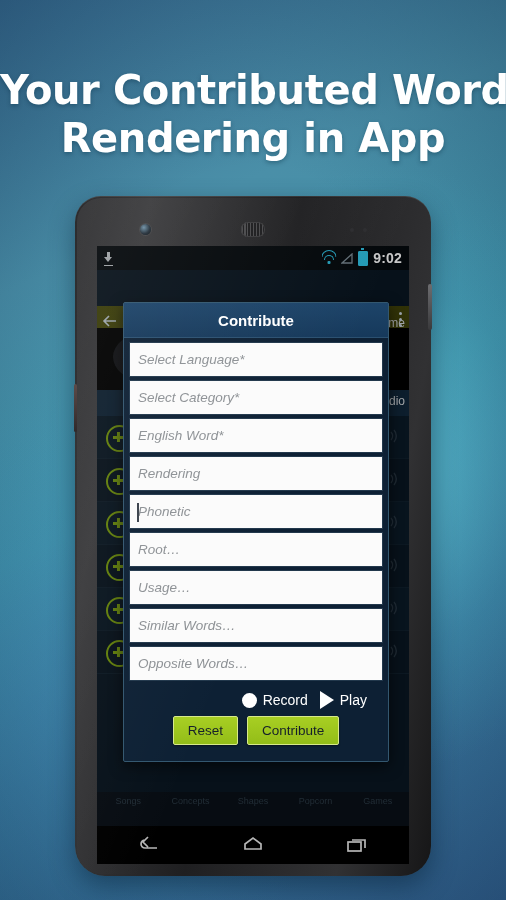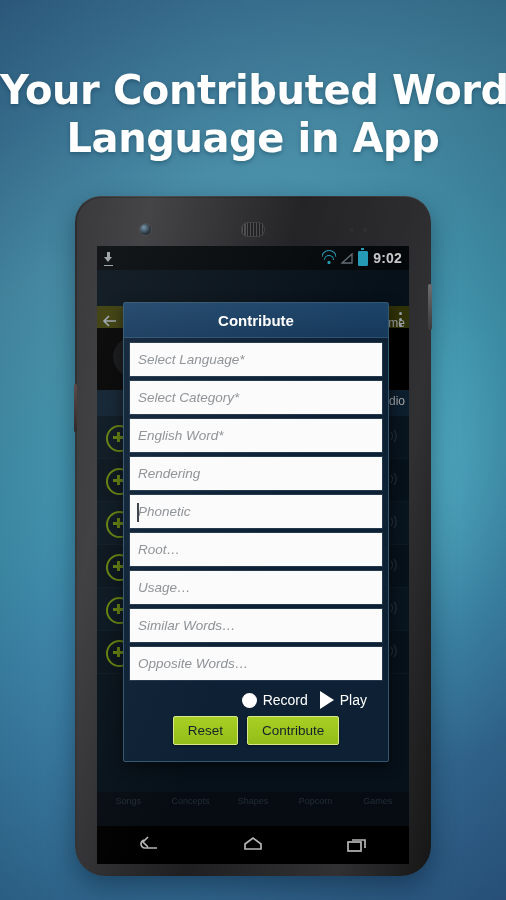--- a/index.html
+++ b/index.html
@@ -150,21 +150,21 @@
   .nav-ico{opacity:.85;}
 </style>
 </head>
 <body>
 
 <div class="bg"></div>
 <div class="bg-vig"></div>
 
 <div class="headline">
   <div>Your Contributed Words</div>
-  <div>Language in App</div>
+  <div>Rendering in App</div>
 </div>
 
 <div class="phone">
   <div class="cam"></div>
   <div class="earpiece"></div>
   <div class="sensor a"></div>
   <div class="sensor b"></div>
   <div class="btn-right"></div>
   <div class="btn-left"></div>
 

